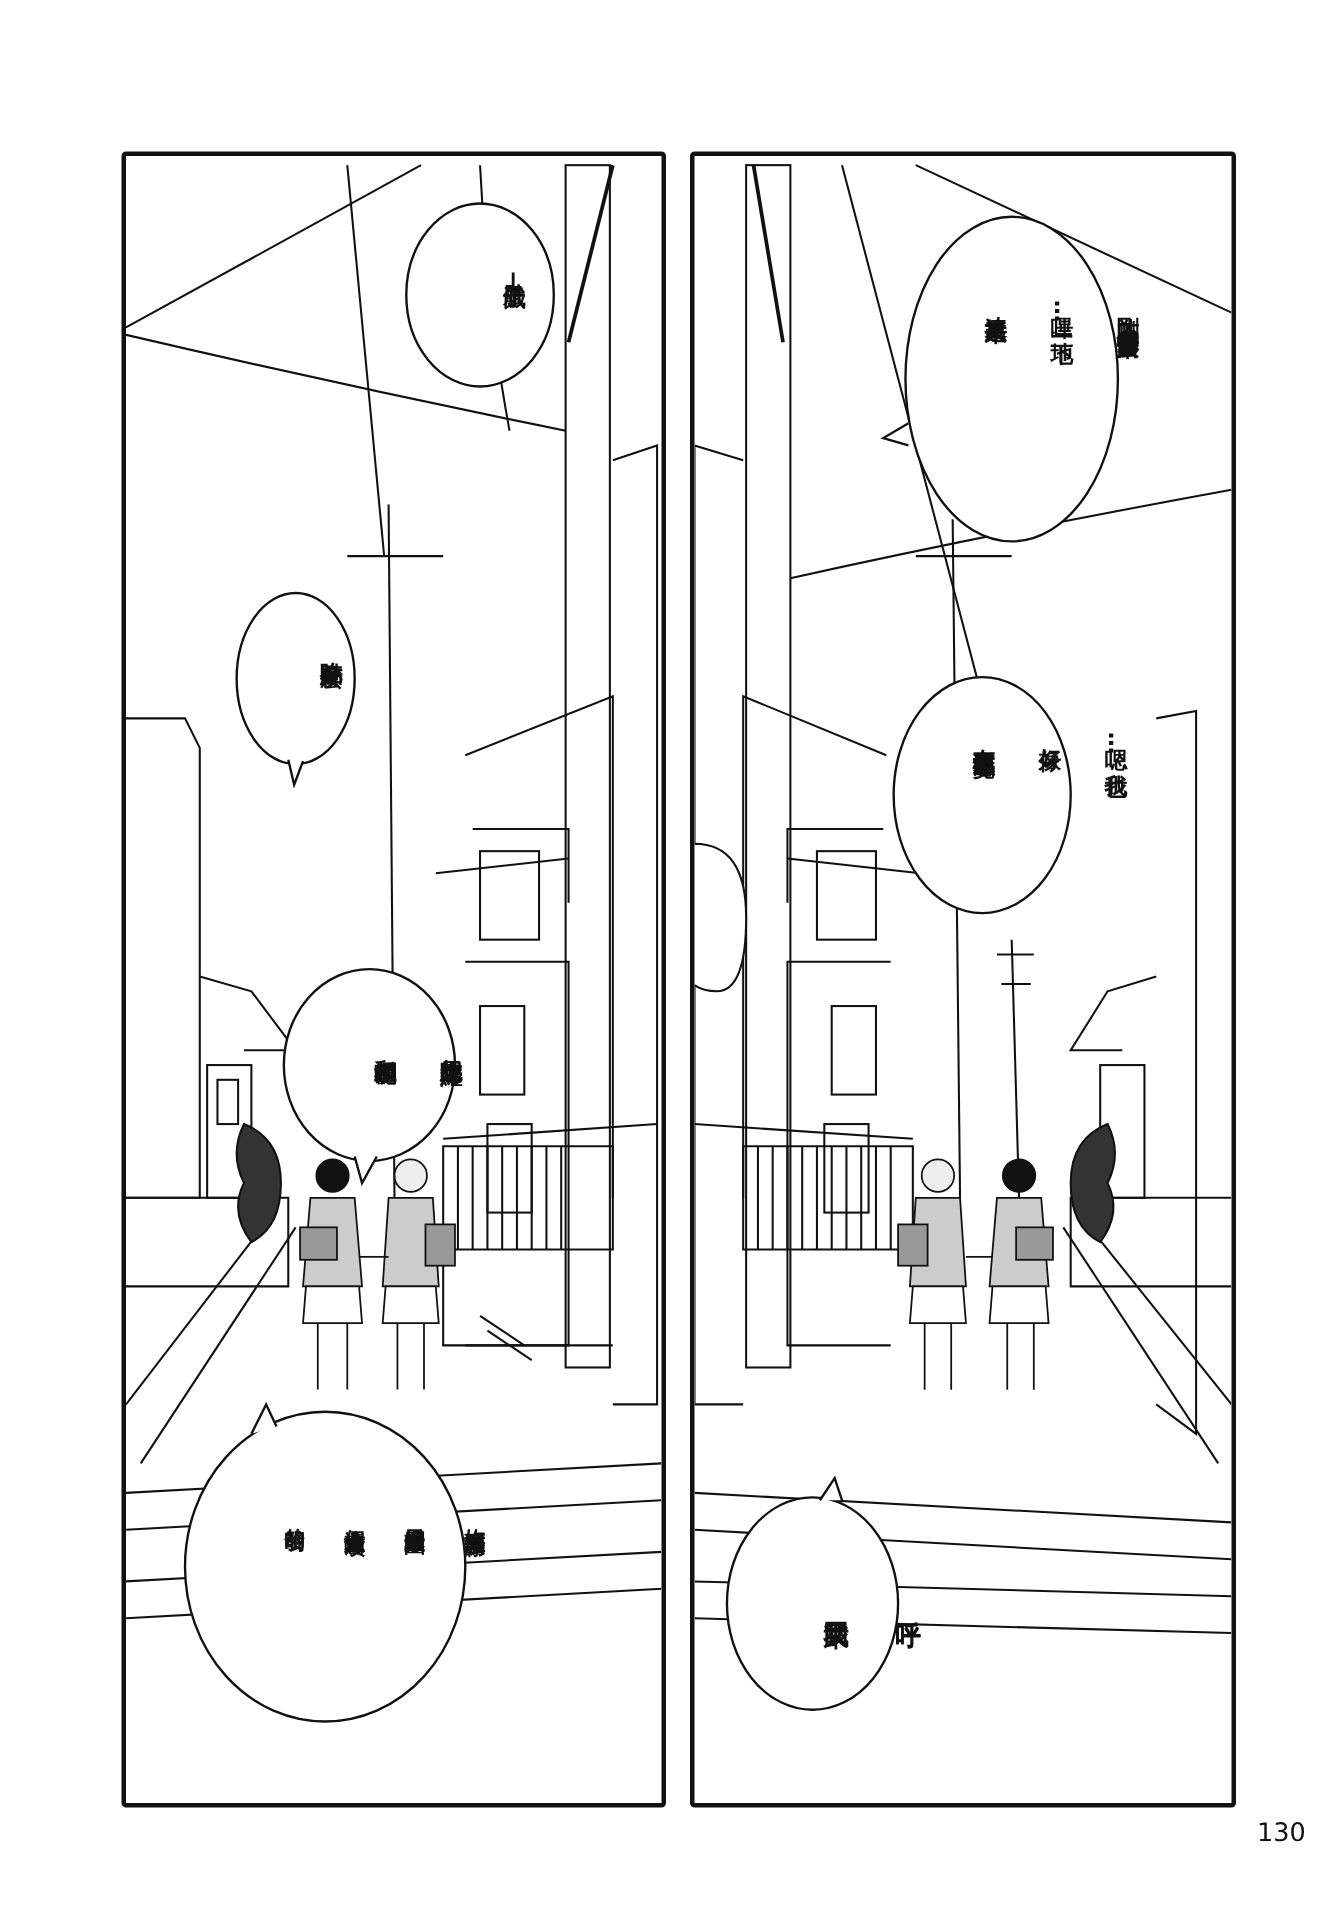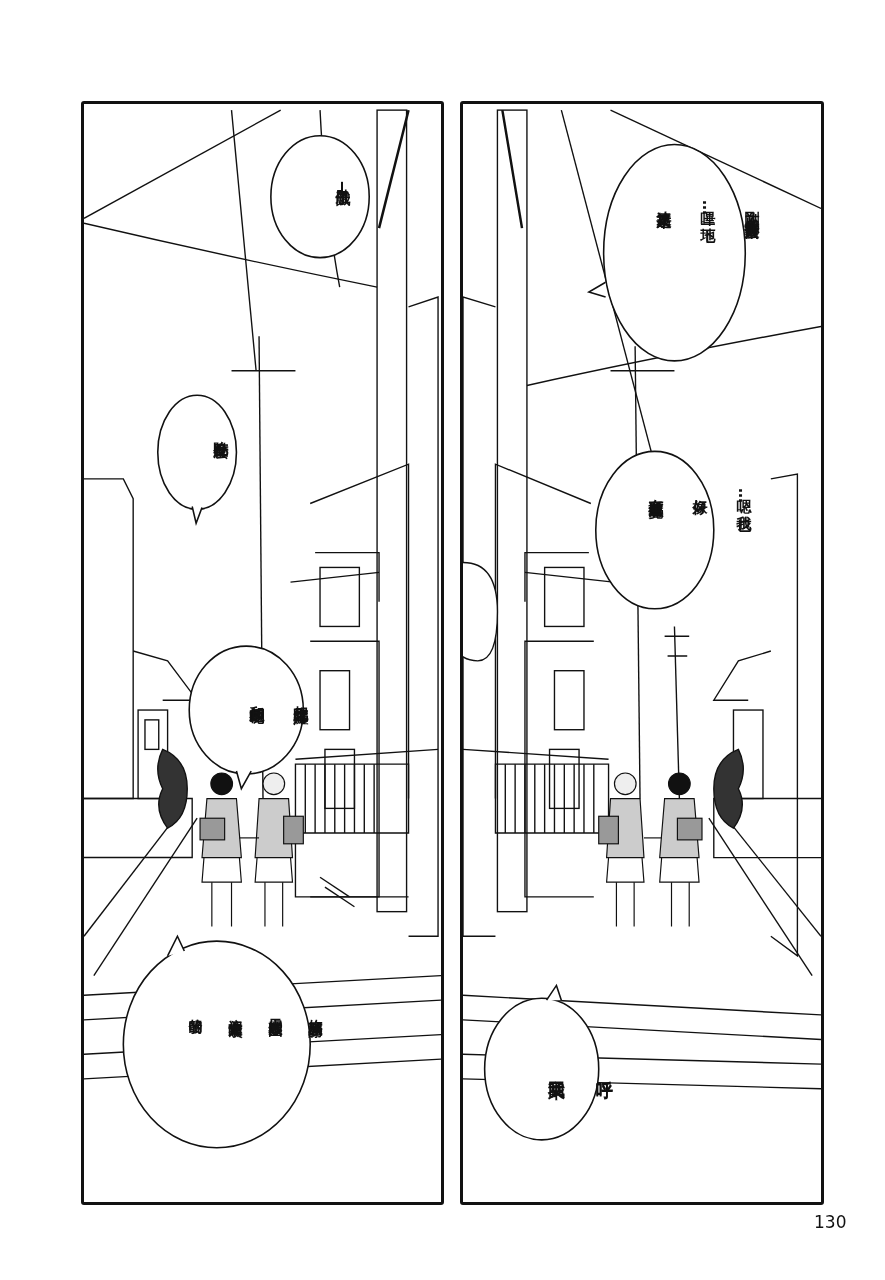--- a/index.html
+++ b/index.html
@@ -12,21 +12,21 @@
     position: absolute;
     writing-mode: vertical-rl;
     font-family: "DejaVu Sans", sans-serif;
     font-weight: bold;
     color: #111;
     font-size: 15px;
     line-height: 22px;
     letter-spacing: 1px;
     white-space: pre;
   }
-  #page-number { position: absolute; left: 814px; top: 1212px; font-family: "DejaVu Sans", sans-serif; font-size: 17px; color: #111; }
+  #page-number { position: absolute; left: 838px; top: 1212px; font-family: "DejaVu Sans", sans-serif; font-size: 17px; color: #111; }
 </style>
 </head>
 <body>
 
 <div class="panel" id="panel-left">
   <svg class="scene" viewBox="0 0 363 1104">
     <g stroke="#111" stroke-width="1.4" fill="none">
 
       <rect x="298" y="0" width="30" height="815" fill="#fff"></rect>
 

